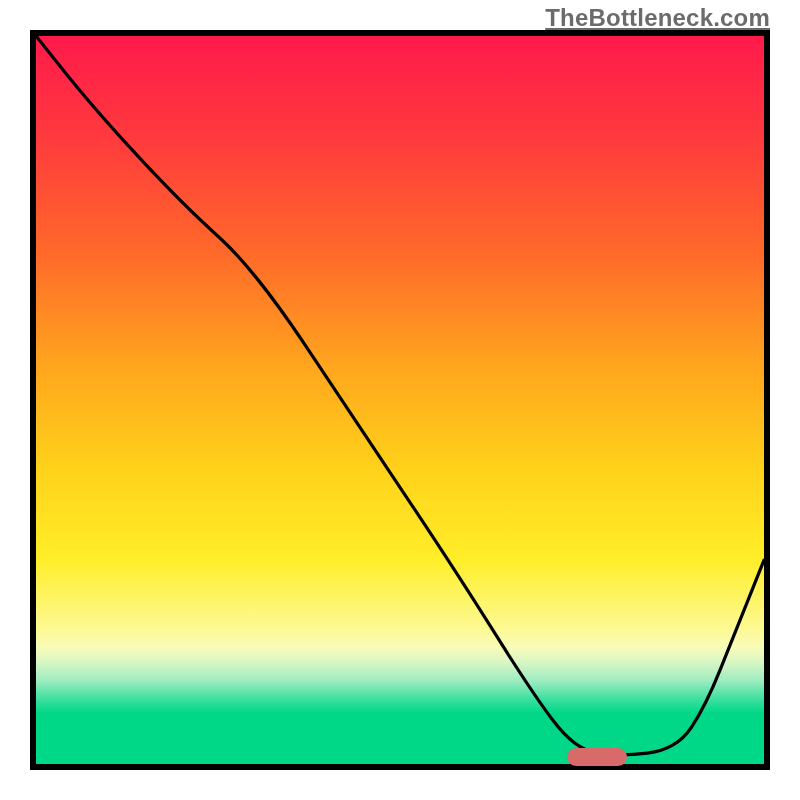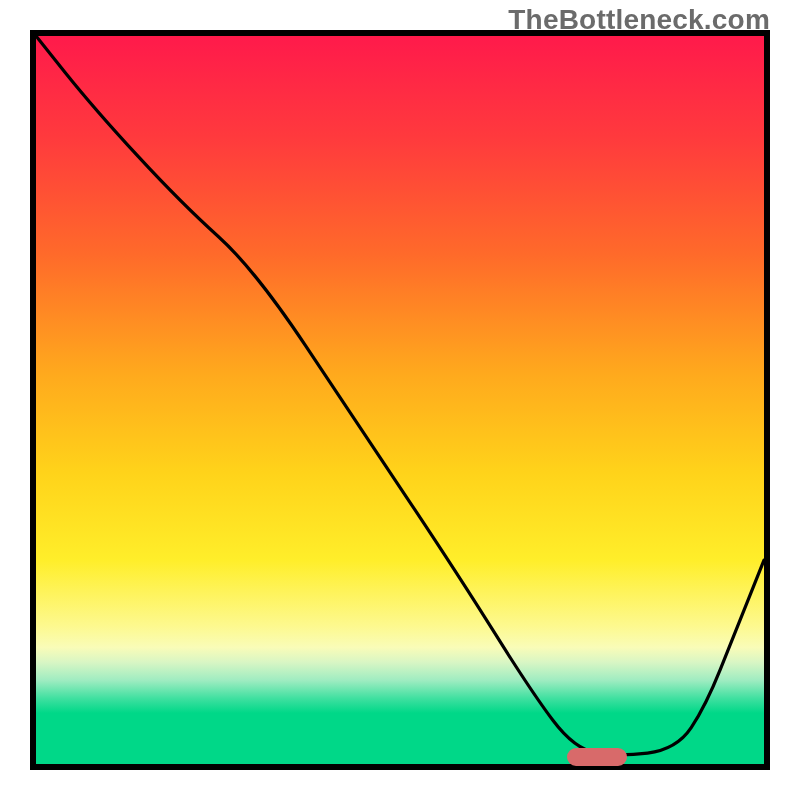--- a/index.html
+++ b/index.html
@@ -46,24 +46,25 @@
     left: 0;
     top: 0;
     width: 100%;
     height: 100%;
     pointer-events: none;
   }
   .watermark {
     position: absolute;
     top: 4px;
     right: 30px;
-    font-size: 28px;
+    font-size: 24px;
     font-weight: 600;
     color: #6b6b6b;
     letter-spacing: 0.2px;
+    text-decoration: underline;
   }
   .marker {
     position: absolute;
     width: 60px;
     height: 18px;
     background: #d86a6a;
     border-radius: 9px;
     transform: translate(-50%, -50%);
   }
 </style>

